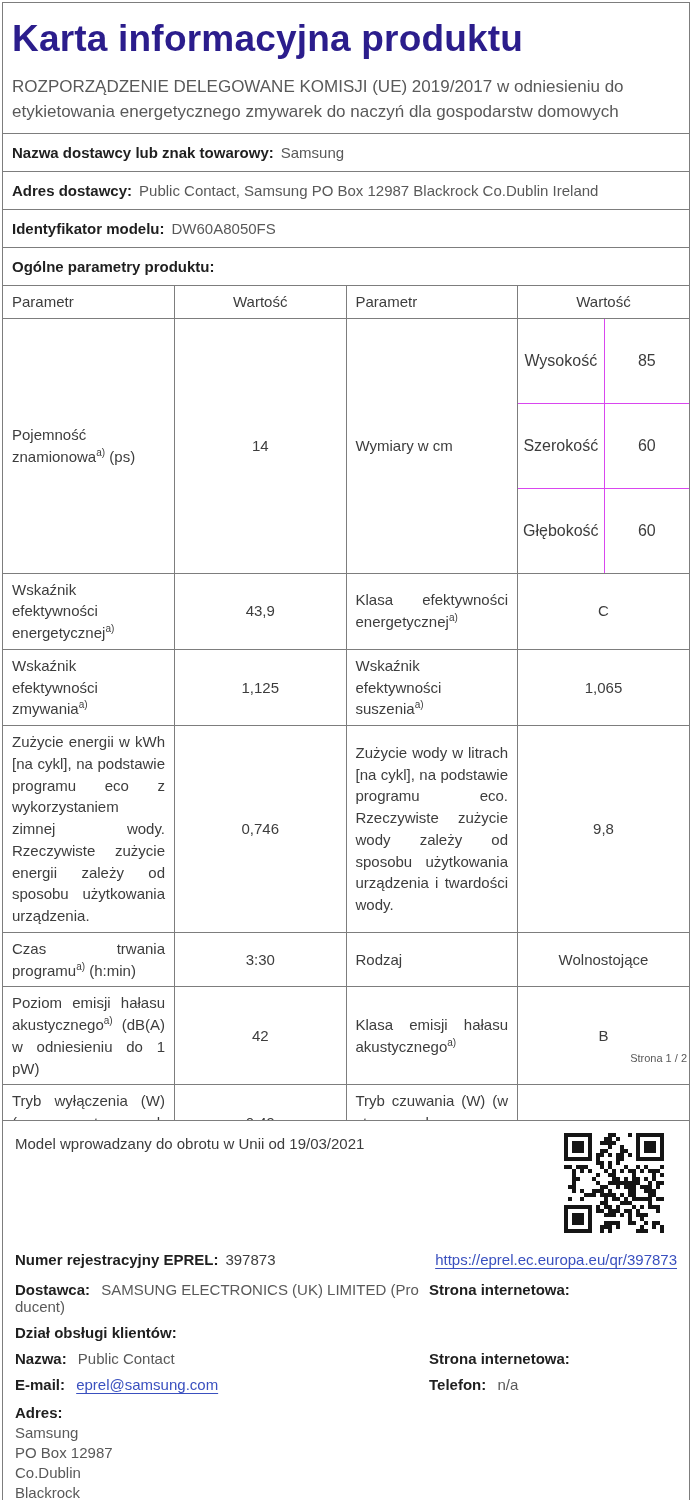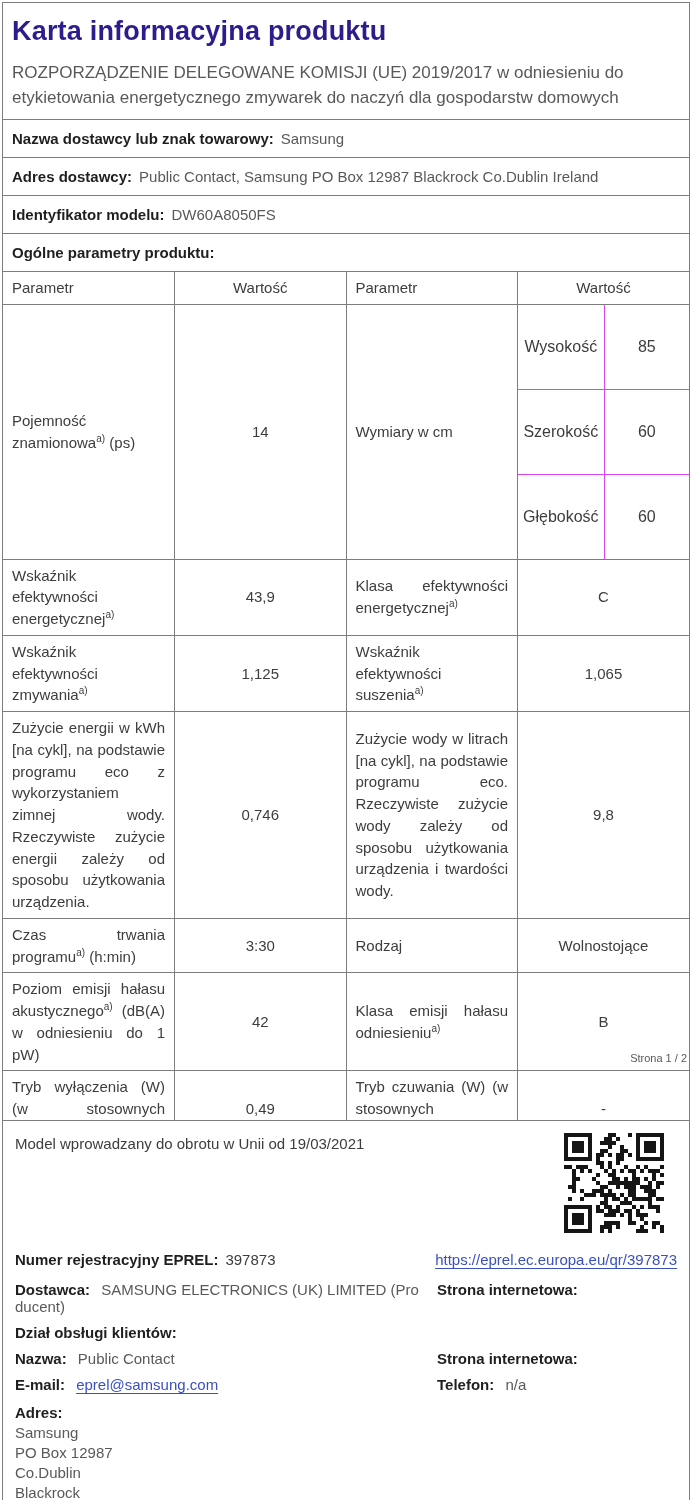--- a/index.html
+++ b/index.html
@@ -5,21 +5,21 @@
   html,body{margin:0;padding:0;}
   body{
     width:692px;height:1500px;overflow:hidden;background:#ffffff;position:relative;
     font-family:"Liberation Sans", sans-serif;color:#3d3d3d;
     -webkit-font-smoothing:antialiased;
   }
   .sheet{margin:2px 2px 0 2px;border:1px solid #7d7d7d;background:#fff;}
   .row{border-top:1px solid #7d7d7d;padding:8px 9px;font-size:15px;line-height:1.4;}
   .row.first{border-top:none;}
   .row.p0{padding:0;}
-  h1{font-size:27px;font-weight:bold;color:#2b1d8c;margin:2px 0 9px 0;letter-spacing:.2px;}
+  h1{font-size:37px;font-weight:bold;color:#2b1d8c;margin:2px 0 9px 0;letter-spacing:.2px;}
   .sub{font-size:17px;color:#595959;line-height:1.5;max-width:676px;}
   .lbl{font-weight:bold;color:#1f1f1f;}
   .val{color:#595959;margin-left:7px;}
   
   table.params{width:100%;border-collapse:collapse;border-style:hidden;table-layout:fixed;}
   .params th,.params td{border:1px solid #7d7d7d;font-size:15px;color:#3d3d3d;padding:5px 9px;vertical-align:middle;font-weight:normal;line-height:1.45;}
   .params th{height:18px;}
   th.h-param{text-align:left;margin-top:48px;}
   th.h-wart{text-align:center;}
   td.param{text-align:justify;}
@@ -36,21 +36,21 @@
   .footnote{margin:9px 0 0 9px;font-size:13px;color:#3d3d3d;}
   .footnote sup{font-size:10px;margin-right:4px;}
   .pagenum{position:absolute;right:5px;top:1052px;font-size:11px;color:#595959;}
   
   .sheet2{position:absolute;left:2px;right:2px;top:1120px;height:404px;border:1px solid #7d7d7d;padding:12px 12px 4px 12px;background:#fff;font-size:15px;}
   .modelrow{display:flex;justify-content:space-between;align-items:flex-start;min-height:118px;}
   .modeltext{color:#3d3d3d;padding-top:2px;}
   .qr{width:100px;height:100px;margin:0 13px 0 0;}
   a.link{color:#3a50bf;text-decoration:underline;text-underline-offset:3px;cursor:pointer;}
   .eprelrow{display:flex;justify-content:space-between;align-items:center;margin:0 0 13px 0;}
-  .grid2{display:grid;grid-template-columns:408px 1fr;column-gap:14px;margin:0 0 9px 0;align-items:start;}
+  .grid2{display:grid;grid-template-columns:408px 1fr;column-gap:6px;margin:0 0 9px 0;align-items:start;}
   .wrapval{word-break:break-all;}
   .simplerow{margin:0 0 9px 0;}
   .addr-line{color:#595959;line-height:20px;}
 </style>
 </head>
 <body>
 
 <div class="sheet">
   <div class="row first">
     <h1>Karta informacyjna produktu</h1>
@@ -127,21 +127,21 @@
       </tr>
       <tr class="r5">
         <td class="param"><span>Czas trwania programu</span><sup>a)</sup><span> (h:min)</span></td>
         <td class="value">3:30</td>
         <td class="param"><span>Rodzaj</span></td>
         <td class="value">Wolnostojące</td>
       </tr>
       <tr class="r6">
         <td class="param"><span>Poziom emisji hałasu akustycznego</span><sup>a)</sup><span> (dB(A) w odniesieniu do 1 pW)</span></td>
         <td class="value">42</td>
-        <td class="param"><span>Klasa emisji hałasu odniesieniu</span><sup>a)</sup></td>
+        <td class="param"><span>Klasa emisji hałasu akustycznego</span><sup>a)</sup></td>
         <td class="value">B</td>
       </tr>
       <tr class="r7">
         <td class="param"><span>Tryb wyłączenia (W) (w stosownych przypadkach)</span></td>
         <td class="value">0,49</td>
         <td class="param"><span>Tryb czuwania (W) (w stosownych przypadkach)</span></td>
         <td class="value">-</td>
       </tr>
       <tr class="r8">
         <td class="param"><span>Opóźniony start (W) (w stosownych przypadkach)</span></td>

